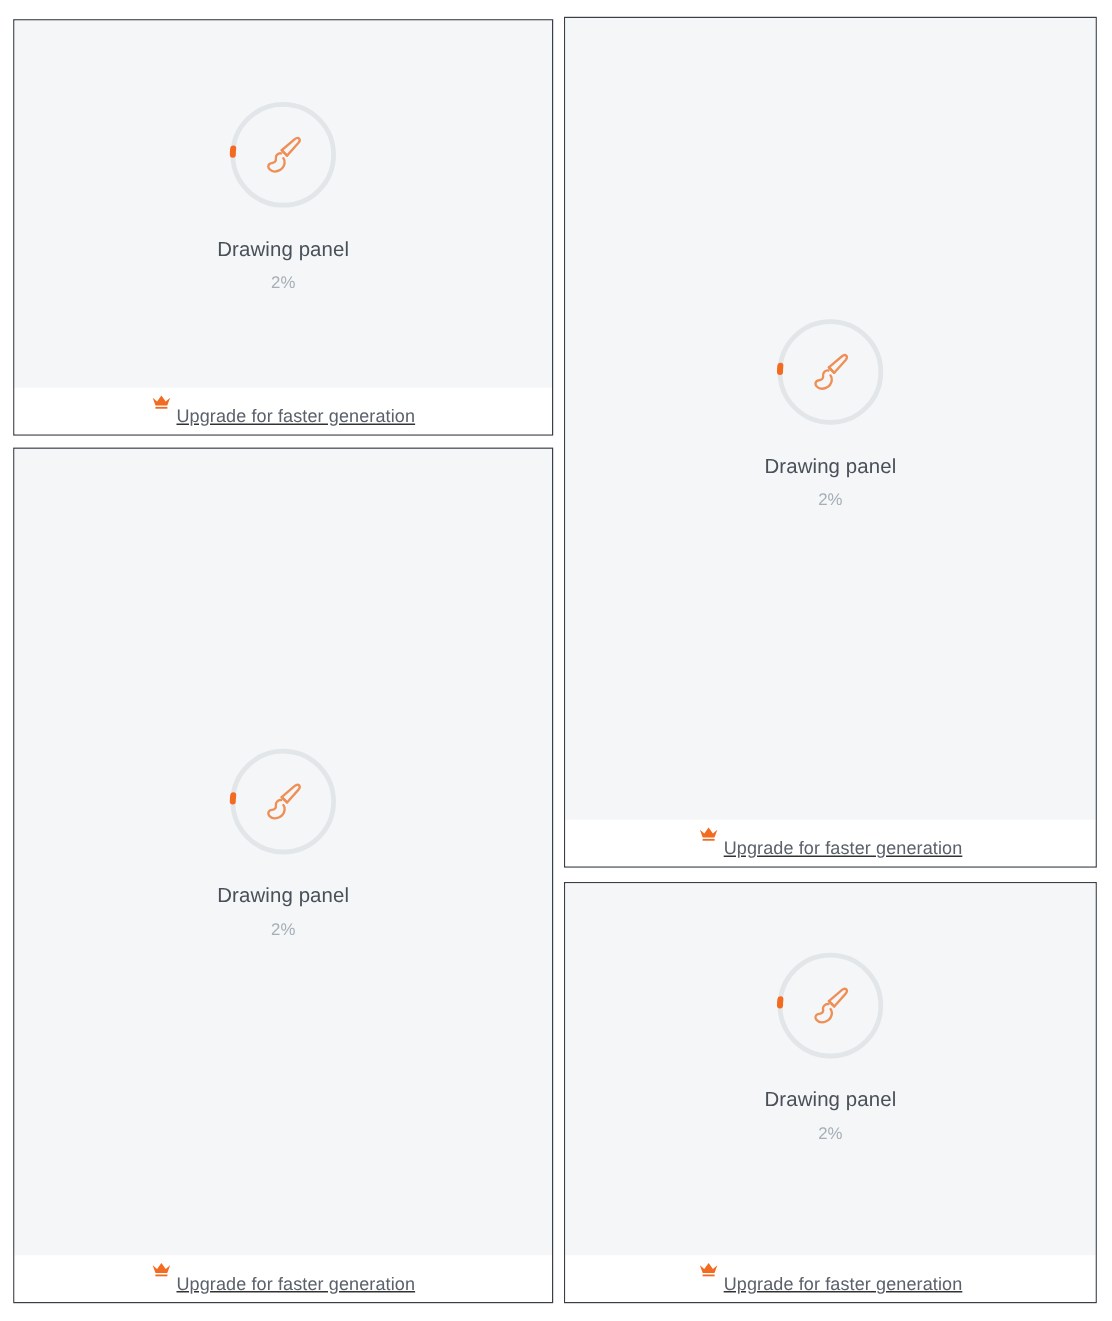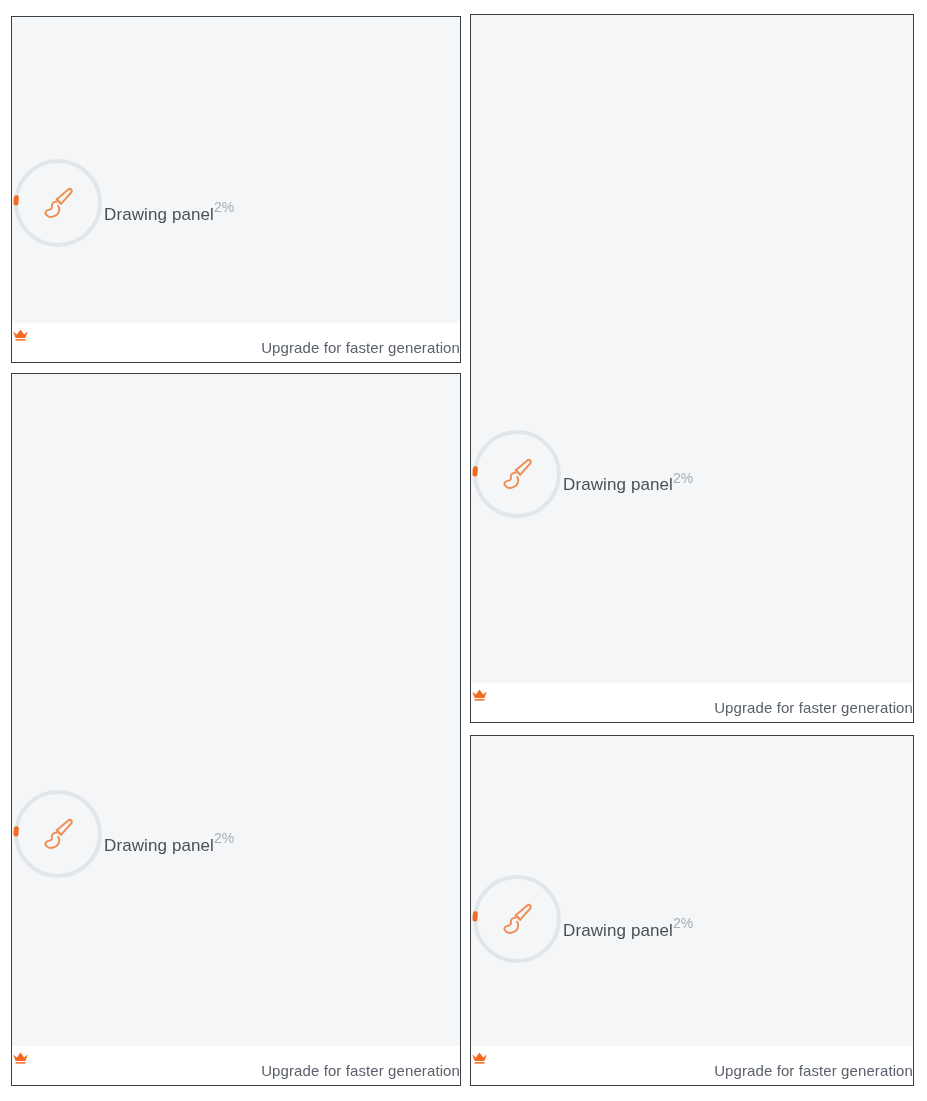--- a/index.html
+++ b/index.html
@@ -34,21 +34,21 @@
   .card--l1 { left: 11px;  top: 16px;   width: 450px; height: 347px; }
   .card--l2 { left: 11px;  top: 373px;  width: 450px; height: 713px; }
   .card--r1 { left: 470px; top: 14px;   width: 444px; height: 709px; }
   .card--r2 { left: 470px; top: 735px;  width: 444px; height: 351px; }
 
   
   .card-body {
     flex: 1 1 auto;
     position: relative;
     display: flex;
-    flex-direction: row;
+    flex-direction: column;
     align-items: center;
     justify-content: center;
     background: #f4f6f8;
     min-height: 0;
   }
 
   
   .card--l1 .card-body { justify-content: flex-start; padding-top: 66px; }
   .card--l2 .card-body { justify-content: flex-start; padding-top: 248px; }
   .card--r1 .card-body { justify-content: flex-start; padding-top: 249px; }
@@ -116,23 +116,24 @@
     background: #ffffff;
     overflow: hidden;
   }
   .upgrade-row {
     position: absolute;
     left: 0;
     right: 0;
     top: 16px;
     display: flex;
     align-items: flex-start;
-    justify-content: space-between;
+    justify-content: center;
     gap: 4px;
     white-space: nowrap;
+    text-decoration: underline;
   }
   .crown-icon {
     flex: 0 0 auto;
     width: 17px;
     height: 15px;
     margin-top: -11px;
   }
   .crown-icon svg { display: block; width: 17px; height: 15px; }
 
   .upgrade-text {

